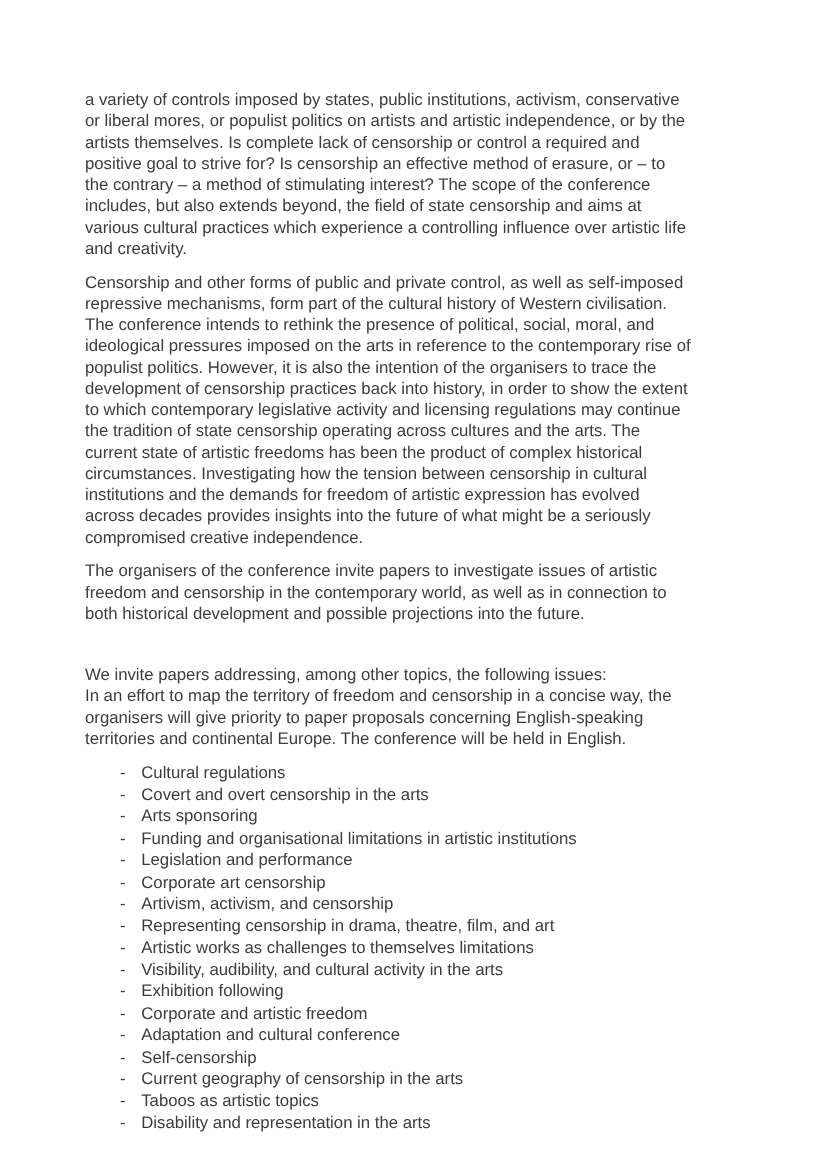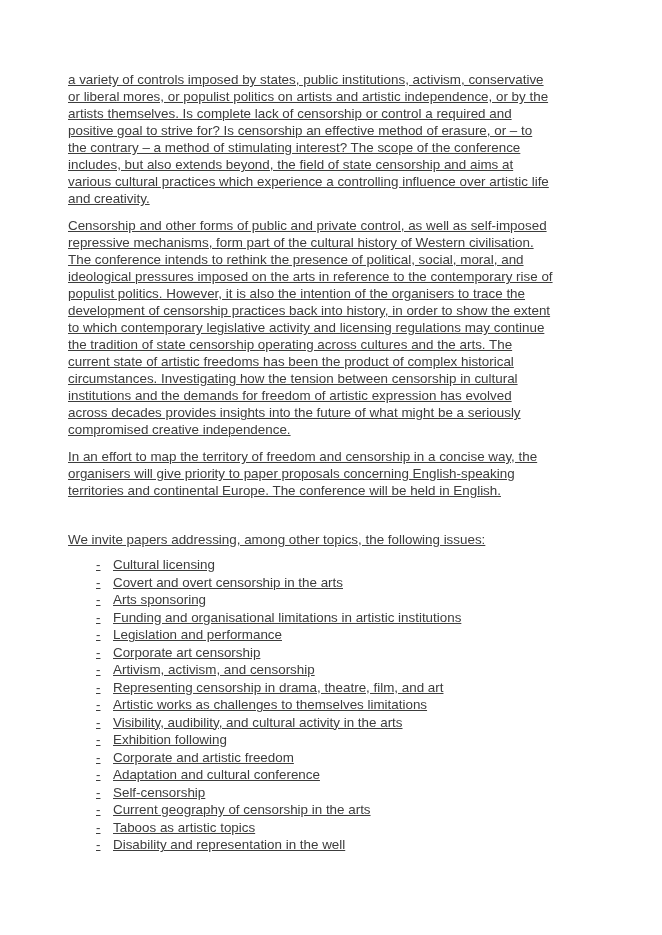--- a/index.html
+++ b/index.html
@@ -13,21 +13,20 @@
     overflow: hidden;
     font-family: "Liberation Sans", sans-serif;
     color: #3c3c3c;
   }
   .page {
     box-sizing: border-box;
     width: 610px;
     height: 935px;
     padding: 71px 57px 0 68px;
     background: #ffffff;
-    text-decoration: underline;
   }
   .para {
     font-size: 13.4px;
     line-height: 17px;
     margin: 0 0 10px 0;
     text-align: left;
   }
   .intro {
     margin-top: 32px;
     margin-bottom: 0;
@@ -53,29 +52,30 @@
 </style>
 </head>
 <body>
 
 <div class="page">
 
   <p class="para">a variety of controls imposed by states, public institutions, activism, conservative or liberal mores, or populist politics on artists and artistic independence, or by the artists themselves. Is complete lack of censorship or control a required and positive goal to strive for? Is censorship an effective method of erasure, or – to the contrary – a method of stimulating interest? The scope of the conference includes, but also extends beyond, the field of state censorship and aims at various cultural practices which experience a controlling influence over artistic life and creativity.</p>
 
   <p class="para">Censorship and other forms of public and private control, as well as self-imposed repressive mechanisms, form part of the cultural history of Western civilisation. The conference intends to rethink the presence of political, social, moral, and ideological pressures imposed on the arts in reference to the contemporary rise of populist politics. However, it is also the intention of the organisers to trace the development of censorship practices back into history, in order to show the extent to which contemporary legislative activity and licensing regulations may continue the tradition of state censorship operating across cultures and the arts. The current state of artistic freedoms has been the product of complex historical circumstances. Investigating how the tension between censorship in cultural institutions and the demands for freedom of artistic expression has evolved across decades provides insights into the future of what might be a seriously compromised creative independence.</p>
 
+  <p class="para">The organisers of the conference invite papers to investigate issues of artistic freedom and censorship in the contemporary world, as well as in connection to both historical development and possible projections into the future.</p>
+
+  <p class="para intro">We invite papers addressing, among other topics, the following issues:</p>
 
   <p class="para">In an effort to map the territory of freedom and censorship in a concise way, the organisers will give priority to paper proposals concerning English-speaking territories and continental Europe. The conference will be held in English.</p>
-
-  <p class="para intro">We invite papers addressing, among other topics, the following issues:</p>
 
   <ul class="topics">
     <li>
         <span class="dash">-</span>
-        <span class="item-text">Cultural licensing</span>
+        <span class="item-text">Cultural regulations</span>
       </li>
     <li>
         <span class="dash">-</span>
         <span class="item-text">Covert and overt censorship in the arts</span>
       </li>
     <li>
         <span class="dash">-</span>
         <span class="item-text">Arts sponsoring</span>
       </li>
     <li>
@@ -125,17 +125,17 @@
     <li>
         <span class="dash">-</span>
         <span class="item-text">Current geography of censorship in the arts</span>
       </li>
     <li>
         <span class="dash">-</span>
         <span class="item-text">Taboos as artistic topics</span>
       </li>
     <li>
         <span class="dash">-</span>
-        <span class="item-text">Disability and representation in the well</span>
+        <span class="item-text">Disability and representation in the arts</span>
       </li>
   </ul>
 
 </div>
 
 </body></html>

